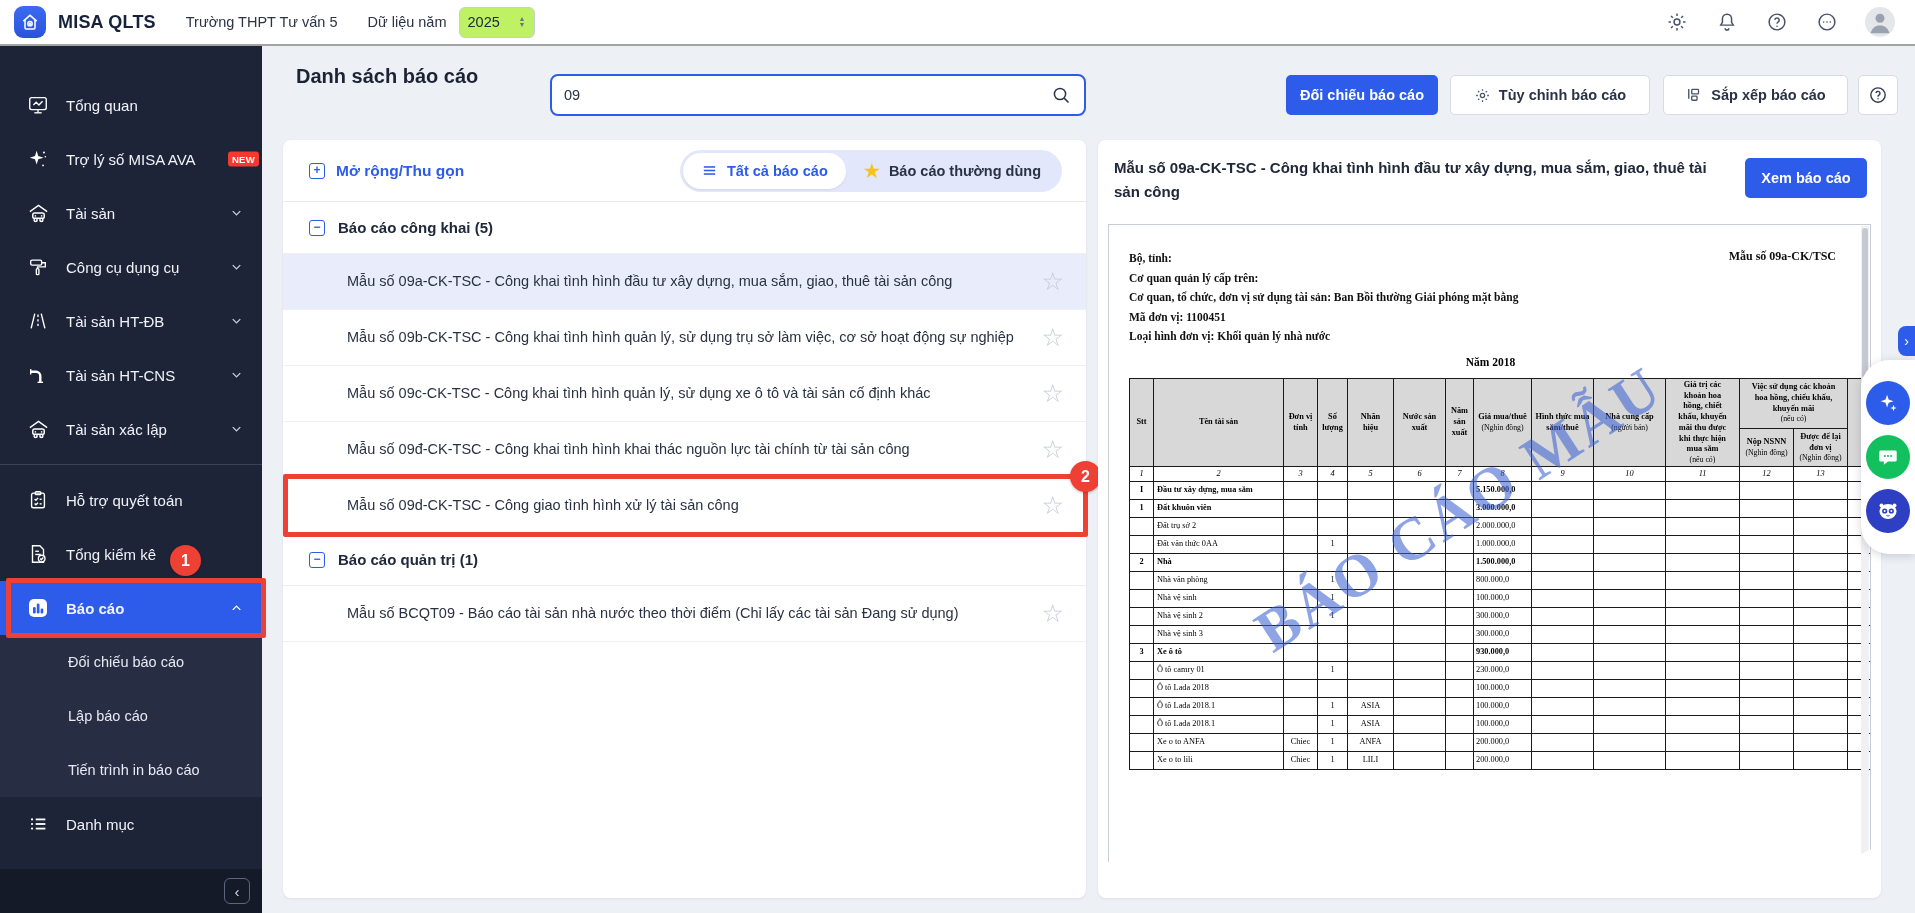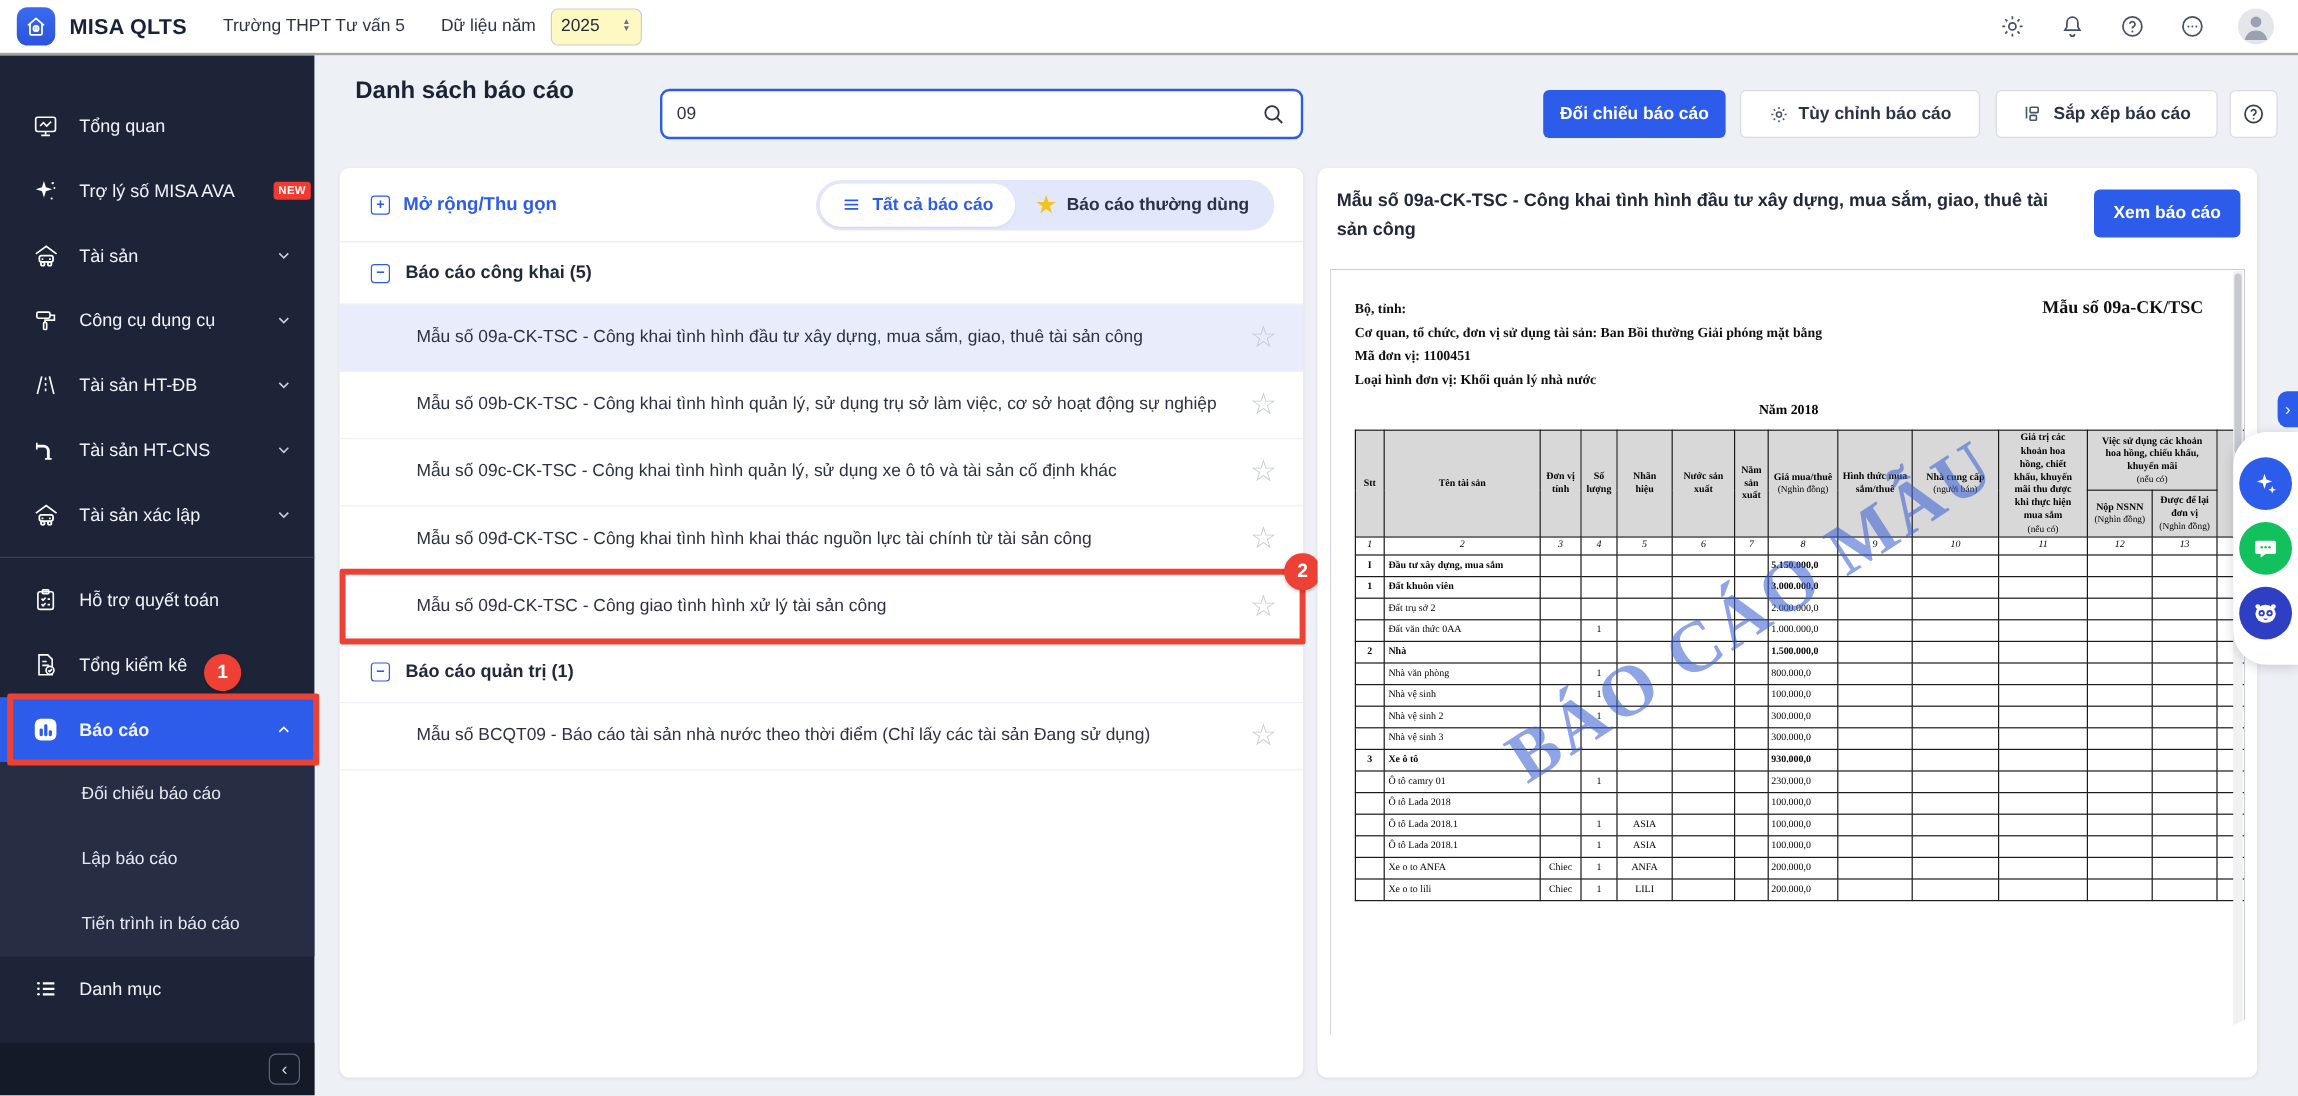--- a/index.html
+++ b/index.html
@@ -6,21 +6,21 @@
   html,body { width:1915px; height:913px; }
   body { font-family:"Liberation Sans", sans-serif; background:#edf0f5; overflow:hidden; }
   .app { position:relative; width:1915px; height:913px; background:#edf0f5; overflow:hidden; }
 
   
   .topbar { position:absolute; top:0; left:0; width:100%; height:46px; background:#fff; border-bottom:2px solid #a3a3a3; display:flex; align-items:center; z-index:6; }
   .logo { width:32px; height:32px; border-radius:9px; background:linear-gradient(180deg,#3a6bf0,#2b53dd); margin-left:14px; display:flex; align-items:center; justify-content:center; }
   .app-title { font-size:18px; font-weight:800; color:#16213a; margin-left:12px; letter-spacing:.2px; }
   .org-name { font-size:14.5px; color:#2c3344; margin-left:30px;text-align:center; }
   .year-label { font-size:14.5px; color:#2c3344; margin-left:30px; }
-  .year-select { margin-left:12px; width:76px; height:31px; border:1px solid #c9cdd7; border-radius:6px; background:#fef9c3; display:flex; align-items:center; padding:0 8px; cursor:pointer; }
+  .year-select { margin-left:12px; width:76px; height:31px; border:1px solid #c9cdd7; border-radius:6px; background:#bef264; display:flex; align-items:center; padding:0 8px; cursor:pointer; }
   .year-value { font-size:14.5px; color:#222a3c; flex:1; }
   .spinner { display:flex; flex-direction:column; line-height:6px; color:#6b7389; font-size:7px; }
   .top-icons { margin-left:auto; display:flex; align-items:center; gap:26px; margin-right:20px; }
   .top-icon { width:24px; height:24px; display:flex; align-items:center; justify-content:center; cursor:pointer; }
   .avatar { width:30px; height:30px; border-radius:50%; background:#e4e6ea; display:flex; align-items:center; justify-content:center; overflow:hidden; cursor:pointer; }
 
   
   .sidebar { position:absolute; top:46px; left:0; bottom:0; width:262px; background:#1e2438; z-index:5; padding-top:32px; }
   .s-item { position:relative; height:54px; display:flex; align-items:center; padding-left:26px; color:#f1f3f9; font-size:15px; cursor:pointer; }
   .s-item .s-icon { width:24px; height:24px; display:flex; align-items:center; justify-content:center; flex:none; }
@@ -68,21 +68,21 @@
   .report-row.selected { background:#e9edfb; }
 
   
   .preview-panel { position:absolute; left:1098px; top:140px; width:783px; height:758px; background:#fff; border-radius:8px; box-shadow:0 1px 3px rgba(20,30,60,.07); z-index:1; }
   .preview-title { padding:16px 150px 8px 16px; font-size:15px; font-weight:600; color:#20283a; line-height:1.6; }
   .view-btn { position:absolute; top:18px; right:14px; width:122px; height:40px; background:#2d5cea; color:#fff; border:none; border-radius:5px; font-size:14.5px; font-weight:600; cursor:pointer; }
   .doc { position:absolute; left:10px; top:84px; width:763px; height:648px; background:#fff; border:1px solid #c9cdd5; overflow:hidden; padding:24px 18px 0 20px;
     clip-path:polygon(0 0,100% 0,100% 96.5%,96% 98.8%,92% 96.2%,88% 99%,84% 96.5%,80% 98.6%,76% 96.1%,72% 99%,68% 96.6%,64% 98.7%,60% 96.2%,56% 99%,52% 96.5%,48% 98.8%,44% 96.2%,40% 99%,36% 96.6%,32% 98.6%,28% 96.2%,24% 99%,20% 96.5%,16% 98.8%,12% 96.2%,8% 99%,4% 96.6%,0 98.5%); }
   .doc, .doc * { font-family:"Liberation Serif","DejaVu Serif",serif; }
   .doc-meta div { font-size:11.5px; font-weight:700; color:#101010; line-height:1.7; }
-  .form-code { position:absolute; right:34px; top:24px; font-size:15px; font-weight:700; color:#101010; }
+  .form-code { position:absolute; right:34px; top:24px; font-size:12px; font-weight:700; color:#101010; }
   .doc-title { text-align:center; font-size:14.5px; font-weight:700; color:#000; margin-top:16px; letter-spacing:.2px; }
   .doc-year { text-align:center; font-size:11.5px; font-weight:700; margin:9px 0 10px; }
   table.doc-table { border-collapse:collapse; table-layout:fixed; width:758px; font-size:8.3px; color:#000; }
   .doc-table th, .doc-table td { border:1px solid #1a1a1a; padding:1px 2px; text-align:center; vertical-align:middle; line-height:1.3; overflow:hidden; }
   .doc-table thead th { background:#d8d8d8; font-weight:700; }
   .doc-table .thin { font-weight:400; font-size:7.8px; display:block; }
   .doc-table tr.numrow td { font-style:italic; height:15px; }
   .doc-table tbody td { height:18px; }
   .doc-table td.c-name { text-align:left; padding-left:3px; }
   .doc-table td.c-price { text-align:left; padding-right:3px; }
@@ -429,20 +429,21 @@
         </div>
       </div>
   </div>
 
   <div class="preview-panel">
     <div class="preview-title">Mẫu số 09a-CK-TSC - Công khai tình hình đầu tư xây dựng, mua sắm, giao, thuê tài sản công</div>
     <button class="view-btn">Xem báo cáo</button>
     <div class="doc">
       <div class="doc-meta" id="doc-meta">
           <div>Bộ, tỉnh:</div>
+          <div>Cơ quan quản lý cấp trên:</div>
           <div>Cơ quan, tổ chức, đơn vị sử dụng tài sản: Ban Bồi thường Giải phóng mặt bằng</div>
           <div>Mã đơn vị: 1100451</div>
           <div>Loại hình đơn vị: Khối quản lý nhà nước</div>
         </div>
       <div class="form-code">Mẫu số 09a-CK/TSC</div>
       <div class="doc-year">Năm 2018</div>
       <table class="doc-table" id="doc-table">
           <colgroup>
             <col style="width: 24px;">
             <col style="width: 130px;">

